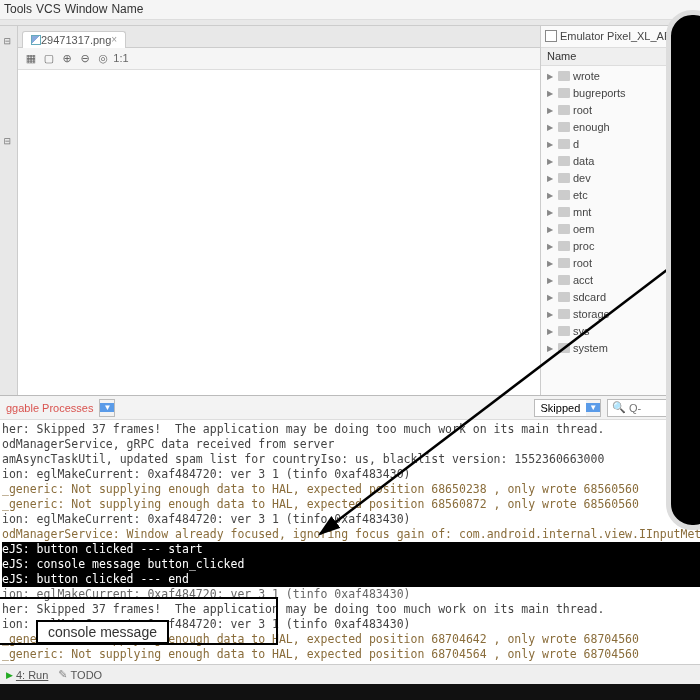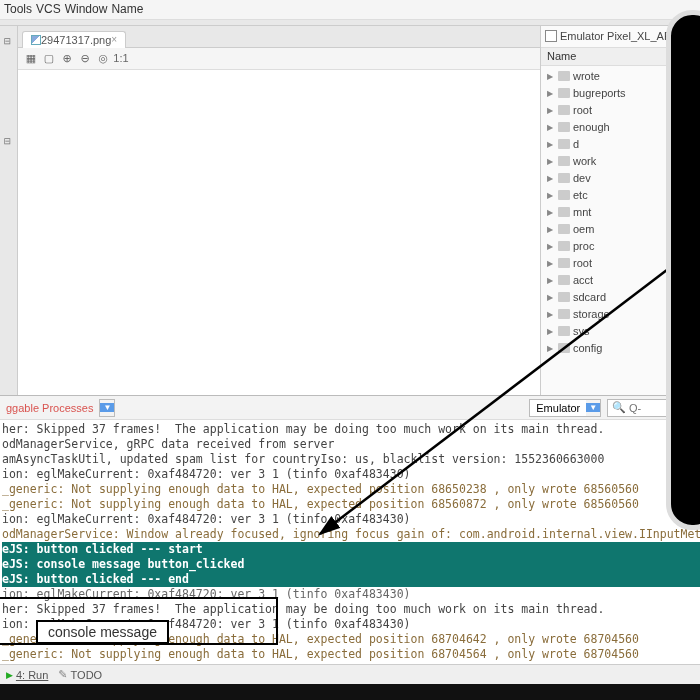--- a/index.html
+++ b/index.html
@@ -48,21 +48,21 @@
   .combo { display: inline-flex; align-items: center; border: 1px solid #bbb; height: 18px; }
   .combo .lbl { background: #fff; padding: 0 6px; font-size: 11px; line-height: 16px; }
   .combo .btn { background: #5a9be8; color: #fff; width: 14px; display: flex; align-items: center; justify-content: center; font-size: 8px; }
   .proc-lbl { color: #d9534f; font-size: 11px; }
   .search-box { display: inline-flex; align-items: center; border: 1px solid #bbb; height: 18px; padding: 0 4px; gap: 3px; background: #fff; }
   .search-box input { border: none; outline: none; width: 60px; font-size: 11px; }
 
   .log-body { font-family: "Consolas","Menlo",monospace; font-size: 11.5px; line-height: 15px; padding: 2px 0 2px 2px; white-space: pre; overflow: hidden; }
   .lg { color: #444; }
   .li { color: #8a6d3b; }
-  .log-body .hl { background: #0f766e; color: #fff; display: inline-block; width: 100%; font-weight: bold; }
+  .log-body .hl { background: #000000; color: #fff; display: inline-block; width: 100%; }
   .log-body .null { color: #666; }
 
   .annot-box { position: absolute; left: 36px; top: 620px; border: 2px solid #000; padding: 2px 10px; background: #fff; font-size: 14px; color: #333; z-index: 6; }
   .annot-box2 { position: absolute; left: -2px; top: 597px; border: 2px solid #000; width: 280px; height: 48px; z-index: 3; pointer-events: none; }
 
   .bottom-tabs { height: 20px; background: #efefef; border-top: 1px solid #ccc; display: flex; align-items: center; padding: 0 6px; gap: 10px; font-size: 11px; color: #555; }
   .bt-item { display: flex; align-items: center; gap: 3px; }
   .tri-green { color: #2a2; font-size: 9px; }
   .todo-ic { color: #888; }
 
@@ -134,21 +134,21 @@
           <span>enough</span>
         </div>
         <div class="tree-row">
           <span class="arr">▶</span>
           <span class="fld"></span>
           <span>d</span>
         </div>
         <div class="tree-row">
           <span class="arr">▶</span>
           <span class="fld"></span>
-          <span>work</span>
+          <span>data</span>
         </div>
         <div class="tree-row">
           <span class="arr">▶</span>
           <span class="fld"></span>
           <span>dev</span>
         </div>
         <div class="tree-row">
           <span class="arr">▶</span>
           <span class="fld"></span>
           <span>etc</span>
@@ -189,35 +189,35 @@
           <span>storage</span>
         </div>
         <div class="tree-row">
           <span class="arr">▶</span>
           <span class="fld"></span>
           <span>sys</span>
         </div>
         <div class="tree-row">
           <span class="arr">▶</span>
           <span class="fld"></span>
-          <span>config</span>
+          <span>system</span>
         </div>
       </div>
   </div>
 </div>
 
 <div class="log-panel">
   <div class="log-toolbar">
     <span class="proc-lbl">ggable Processes</span>
     <span class="combo">
       <span class="btn">▼</span>
     </span>
     <span style="flex:1"></span>
     <span class="combo">
-      <span class="lbl">Emulator</span>
+      <span class="lbl">Skipped</span>
       <span class="btn">▼</span>
     </span>
     <span class="search-box">
       <span>🔍</span>
       <input placeholder="Q-" style="">
     </span>
   </div>
   <div class="log-body" id="log-body"><span class="lg">her: Skipped 37 frames!  The application may be doing too much work on its main thread.</span>
 <span class="lg">odManagerService, gRPC data received from server</span>
 <span class="lg">amAsyncTaskUtil, updated spam list for countryIso: us, blacklist version: 1552360663000</span>

